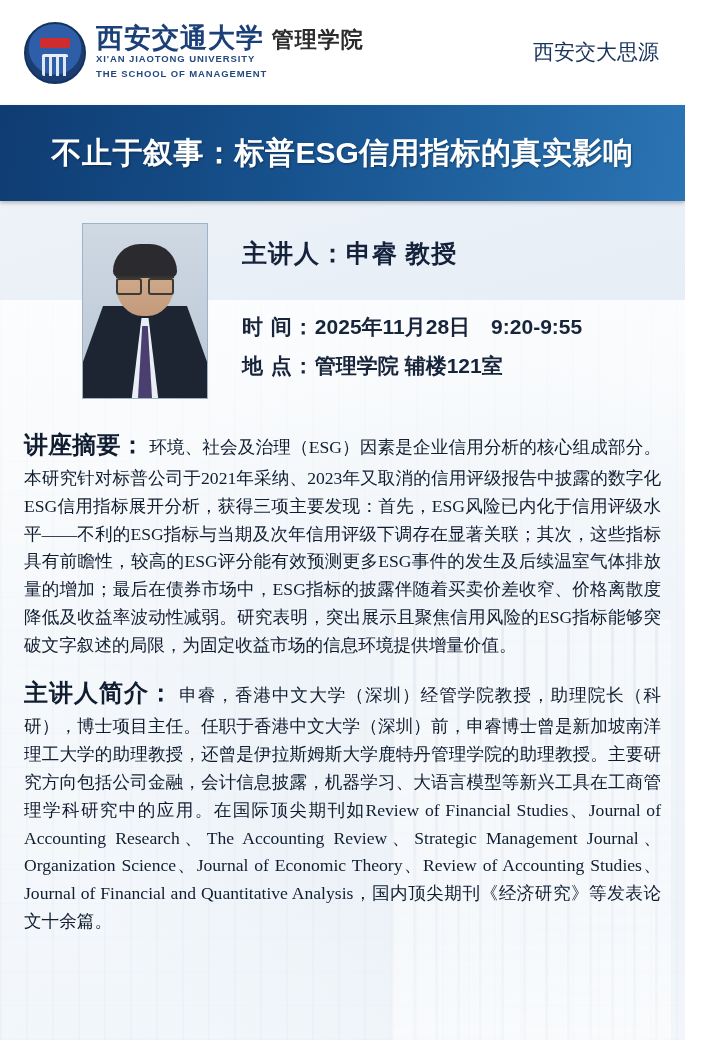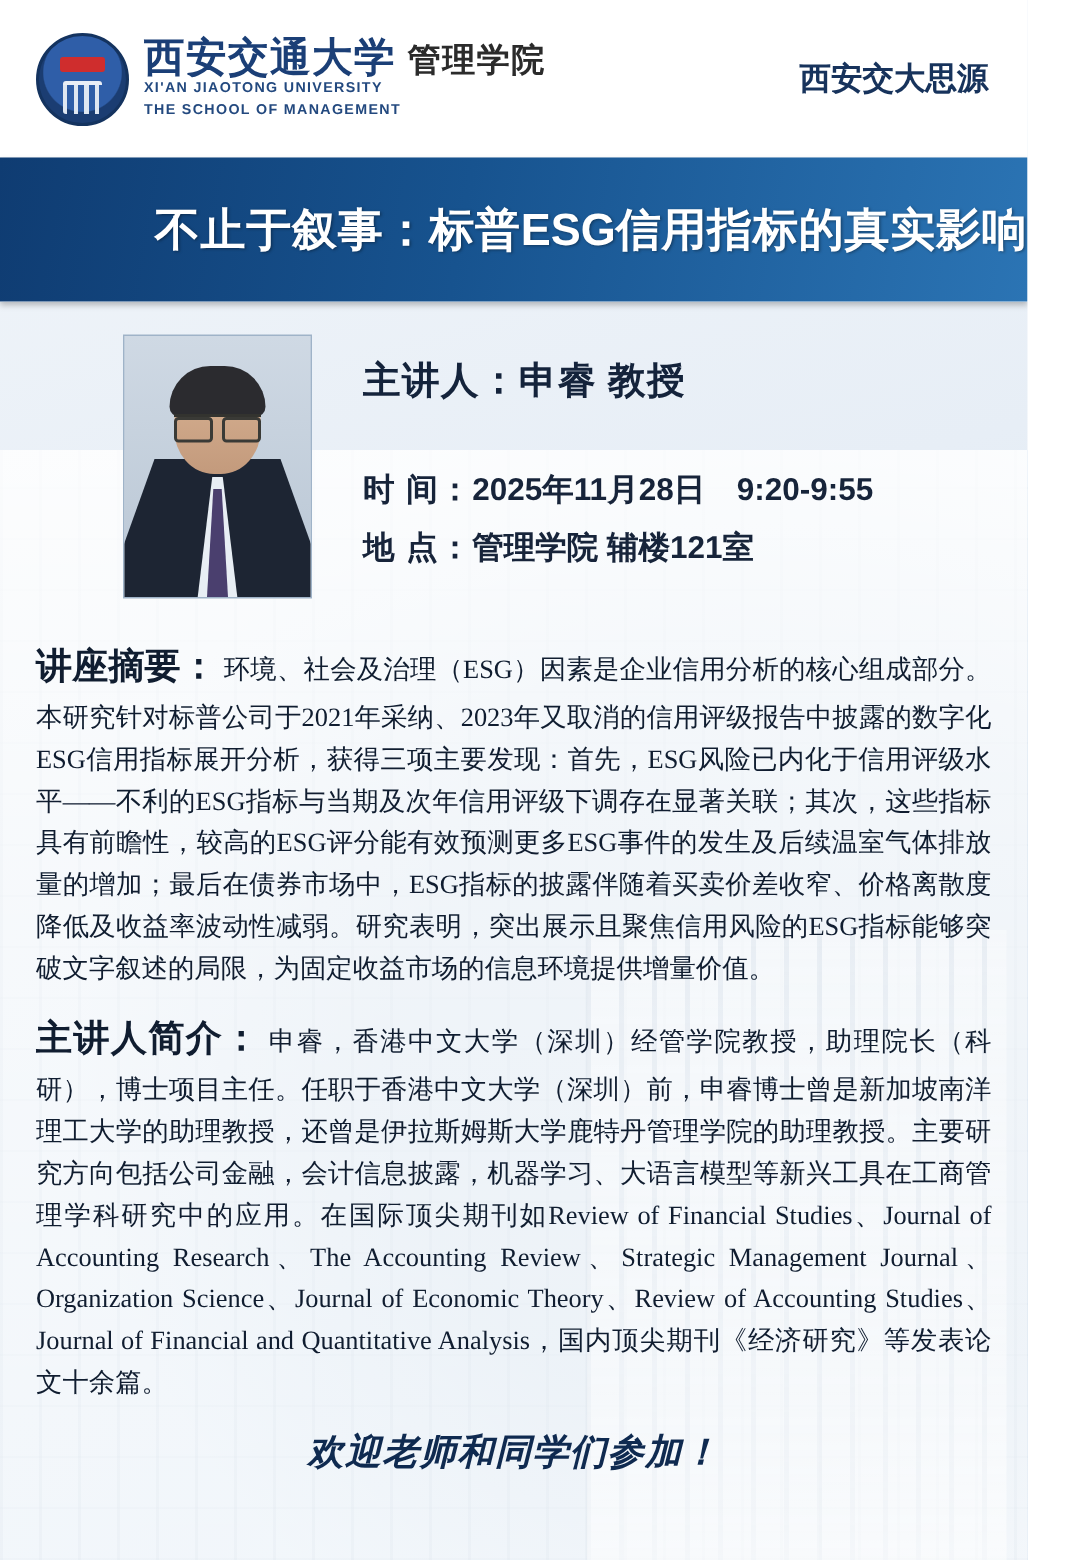--- a/index.html
+++ b/index.html
@@ -68,30 +68,30 @@
     white-space: nowrap;
   }
   .school-cn .dept { font-size: 22px; font-weight: 700; color:#2b2b2b; }
   .school-en {
     font-size: 9.5px; color: #23497f; letter-spacing: .9px; line-height: 1.5;
     white-space: nowrap; font-weight: 700;
   }
   .header-right {
     margin-left: auto; text-align: center;
     font-family: "Liberation Serif", serif;
-    color: #17335c; font-weight: 700; font-size: 21px; line-height: 1.42;
+    color: #17335c; font-weight: 400; font-size: 21px; line-height: 1.42;
     white-space: nowrap;
   }
 
   
   .title-band {
     position: relative; z-index: 2;
     height: 96px;
     background: linear-gradient(100deg,#0f3c72 0%, #17538f 45%, #2b74b4 100%);
-    display: flex; align-items: center; justify-content: flex-end;
+    display: flex; align-items: center; justify-content: center;
     box-shadow: 0 2px 4px rgba(0,0,0,.25);
   }
   .title-band h1 {
     font-family: "Liberation Serif", serif;
     color: #fff; font-size: 30px; font-weight: 700; letter-spacing: .5px;
     text-shadow: 1px 1px 2px rgba(0,0,0,.35);
     white-space: nowrap;
   }
   .title-band h1 .esg { font-family: "Liberation Sans", sans-serif; letter-spacing:0; }
 
@@ -237,15 +237,14 @@
 
   <div class="body-wrap">
     <p class="para">
       <span class="lead">讲座摘要：</span><span> 环境、社会及治理（ESG）因素是企业信用分析的核心组成部分。本研究针对标普公司于2021年采纳、2023年又取消的信用评级报告中披露的数字化ESG信用指标展开分析，获得三项主要发现：首先，ESG风险已内化于信用评级水平——不利的ESG指标与当期及次年信用评级下调存在显著关联；其次，这些指标具有前瞻性，较高的ESG评分能有效预测更多ESG事件的发生及后续温室气体排放量的增加；最后在债券市场中，ESG指标的披露伴随着买卖价差收窄、价格离散度降低及收益率波动性减弱。研究表明，突出展示且聚焦信用风险的ESG指标能够突破文字叙述的局限，为固定收益市场的信息环境提供增量价值。</span>
     </p>
     <p class="para">
       <span class="lead">主讲人简介：</span><span> 申睿，香港中文大学（深圳）经管学院教授，助理院长（科研），博士项目主任。任职于香港中文大学（深圳）前，申睿博士曾是新加坡南洋理工大学的助理教授，还曾是伊拉斯姆斯大学鹿特丹管理学院的助理教授。主要研究方向包括公司金融，会计信息披露，机器学习、大语言模型等新兴工具在工商管理学科研究中的应用。在国际顶尖期刊如Review of Financial Studies、Journal of Accounting Research、The Accounting Review、Strategic Management Journal、Organization Science、Journal of Economic Theory、Review of Accounting Studies、Journal of Financial and Quantitative Analysis，国内顶尖期刊《经济研究》等发表论文十余篇。</span>
     </p>
   </div>
 
-  <div class="footer-note">欢迎老师和同学们参加！</div>
 
 </div>
 
 </body></html>

